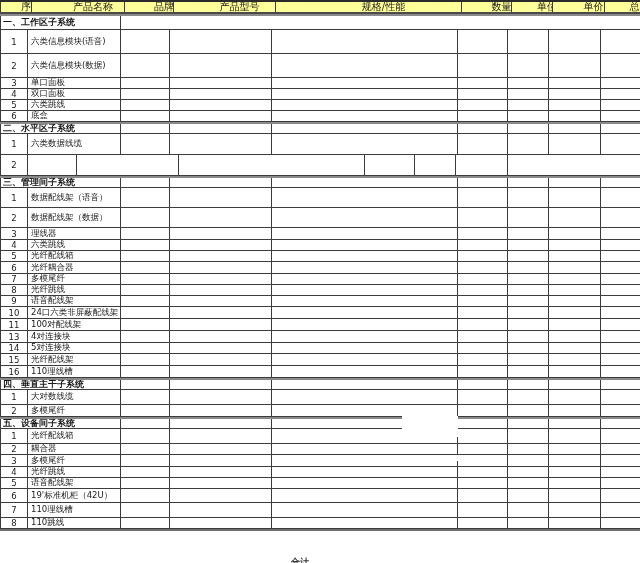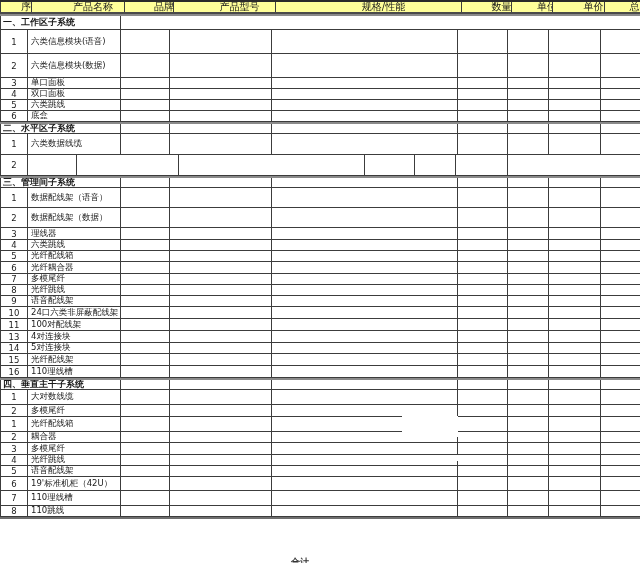--- a/index.html
+++ b/index.html
@@ -364,20 +364,30 @@
         <div class="c num first" style="width: 28px;">2</div>
         <div class="c name" style="width: 93px;">多模尾纤</div>
         <div class="c " style="width: 49px;"></div>
         <div class="c " style="width: 102px;"></div>
         <div class="c " style="width: 186px;"></div>
         <div class="c " style="width: 50px;"></div>
         <div class="c " style="width: 41px;"></div>
         <div class="c " style="width: 52px;"></div>
         <div class="c  last" style="width: 39px;"></div>
       </div>
+      <div class="row section-row" style="height: 12px;">
+        <div class="c sec first" style="width: 121px;">五、设备间子系统</div>
+        <div class="c " style="width: 49px;"></div>
+        <div class="c " style="width: 102px;"></div>
+        <div class="c " style="width: 186px;"></div>
+        <div class="c " style="width: 50px;"></div>
+        <div class="c " style="width: 41px;"></div>
+        <div class="c " style="width: 52px;"></div>
+        <div class="c  last" style="width: 39px;"></div>
+      </div>
       <div class="row data-row" style="height: 15px;">
         <div class="c num first" style="width: 28px;">1</div>
         <div class="c name" style="width: 93px;">光纤配线箱</div>
         <div class="c " style="width: 49px;"></div>
         <div class="c " style="width: 102px;"></div>
         <div class="c " style="width: 186px;"></div>
         <div class="c " style="width: 50px;"></div>
         <div class="c " style="width: 41px;"></div>
         <div class="c " style="width: 52px;"></div>
         <div class="c  last" style="width: 39px;"></div>

